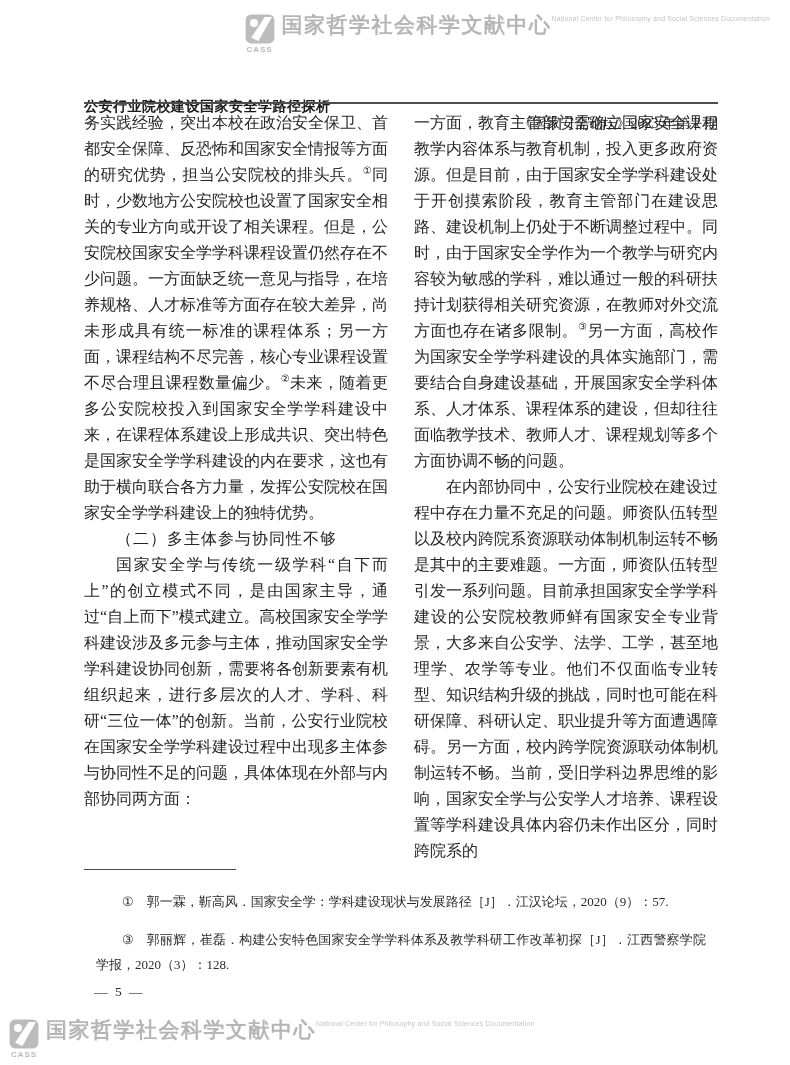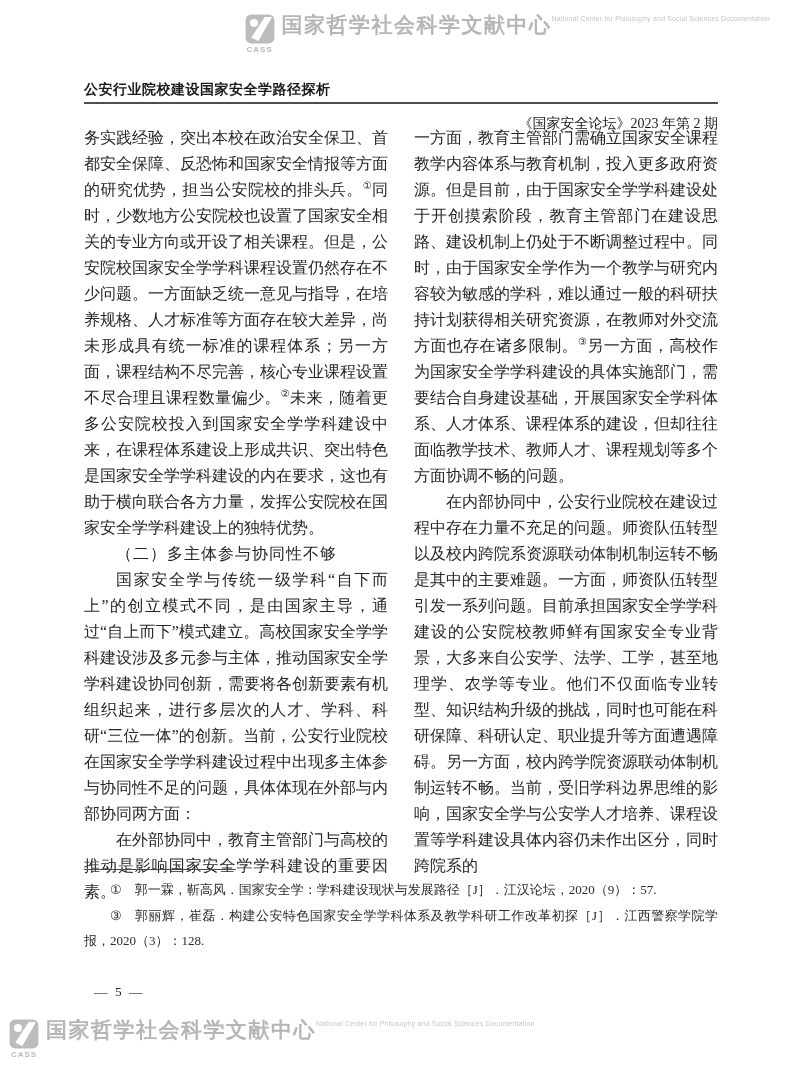--- a/index.html
+++ b/index.html
@@ -23,49 +23,49 @@
   }
   .brand-right{display:flex;}
   .brand-cn{font-size:21px;font-weight:600;letter-spacing:1.5px;color:#b6b6b6;line-height:1.2;}
   .brand-en{
     font-family:"Liberation Sans","DejaVu Sans",sans-serif;
     font-size:6.9px;color:#c4c4c4;letter-spacing:.2px;margin-top:2px;white-space:nowrap;
   }
   
   .running-head{
     position:absolute;top:81px;left:84px;width:634px;
-    display:flex;justify-content:space-between;align-items:flex-start;
+    display:flex;justify-content:space-between;align-items:center;
     font-size:14px;color:#1b1b1b;
   }
   .rh-title{font-weight:bold;letter-spacing:.5px;}
   .rh-journal{font-weight:normal;margin-top:34px;}
   .header-rule{
     position:absolute;top:102px;left:84px;width:634px;height:0;
     border-top:2px solid #4e4e4e;
   }
   
   .body-columns{
-    position:absolute;top:125px;left:84px;width:634px;
+    position:absolute;top:110px;left:84px;width:634px;
     display:flex;justify-content:space-between;
   }
   .col{width:304px;font-size:16px;line-height:26px;text-align:justify;color:#262626;}
   .col p{margin:0;}
   .col p.indent{text-indent:2em;}
   .col p.heading{letter-spacing:1px;}
   sup.fn-ref{font-size:10px;line-height:0;vertical-align:super;}
   
   .fn-rule{
     position:absolute;top:869px;left:84px;width:152px;height:0;
     border-top:1.5px solid #4a4a4a;
   }
   .footnotes{
     position:absolute;top:877px;left:84px;width:634px;
     font-size:13px;line-height:25.5px;color:#2b2b2b;text-align:justify;
   }
-  .footnotes p{margin:0;text-indent:2em;}
+  .footnotes p{margin:12px;text-indent:2em;}
   .fn-marker{margin-right:13px;}
   
   .page-number{
     position:absolute;top:984px;left:94px;
     font-size:13.5px;letter-spacing:2px;color:#2b2b2b;
   }
 </style>
 </head>
 <body>
 
@@ -90,21 +90,20 @@
     <span class="rh-title">公安行业院校建设国家安全学路径探析</span>
     <span class="rh-journal">《国家安全论坛》2023 年第 2 期</span>
   </div>
   <div class="header-rule"></div>
 
   <div class="body-columns">
     <div class="col" id="col-left">
         <p class="">务实践经验，突出本校在政治安全保卫、首都安全保障、反恐怖和国家安全情报等方面的研究优势，担当公安院校的排头兵。<sup class="fn-ref">①</sup>同时，少数地方公安院校也设置了国家安全相关的专业方向或开设了相关课程。但是，公安院校国家安全学学科课程设置仍然存在不少问题。一方面缺乏统一意见与指导，在培养规格、人才标准等方面存在较大差异，尚未形成具有统一标准的课程体系；另一方面，课程结构不尽完善，核心专业课程设置不尽合理且课程数量偏少。<sup class="fn-ref">②</sup>未来，随着更多公安院校投入到国家安全学学科建设中来，在课程体系建设上形成共识、突出特色是国家安全学学科建设的内在要求，这也有助于横向联合各方力量，发挥公安院校在国家安全学学科建设上的独特优势。</p>
         <p class="heading indent">（二）多主体参与协同性不够</p>
         <p class="indent">国家安全学与传统一级学科“自下而上”的创立模式不同，是由国家主导，通过“自上而下”模式建立。高校国家安全学学科建设涉及多元参与主体，推动国家安全学学科建设协同创新，需要将各创新要素有机组织起来，进行多层次的人才、学科、科研“三位一体”的创新。当前，公安行业院校在国家安全学学科建设过程中出现多主体参与协同性不足的问题，具体体现在外部与内部协同两方面：</p>
-        <p class="indent">在外部协同中，教育主管部门与高校的推动是影响国家安全学学科建设的重要因素。</p>
       </div>
     <div class="col" id="col-right">
         <p class="">一方面，教育主管部门需确立国家安全课程教学内容体系与教育机制，投入更多政府资源。但是目前，由于国家安全学学科建设处于开创摸索阶段，教育主管部门在建设思路、建设机制上仍处于不断调整过程中。同时，由于国家安全学作为一个教学与研究内容较为敏感的学科，难以通过一般的科研扶持计划获得相关研究资源，在教师对外交流方面也存在诸多限制。<sup class="fn-ref">③</sup>另一方面，高校作为国家安全学学科建设的具体实施部门，需要结合自身建设基础，开展国家安全学科体系、人才体系、课程体系的建设，但却往往面临教学技术、教师人才、课程规划等多个方面协调不畅的问题。</p>
         <p class="indent">在内部协同中，公安行业院校在建设过程中存在力量不充足的问题。师资队伍转型以及校内跨院系资源联动体制机制运转不畅是其中的主要难题。一方面，师资队伍转型引发一系列问题。目前承担国家安全学学科建设的公安院校教师鲜有国家安全专业背景，大多来自公安学、法学、工学，甚至地理学、农学等专业。他们不仅面临专业转型、知识结构升级的挑战，同时也可能在科研保障、科研认定、职业提升等方面遭遇障碍。另一方面，校内跨学院资源联动体制机制运转不畅。当前，受旧学科边界思维的影响，国家安全学与公安学人才培养、课程设置等学科建设具体内容仍未作出区分，同时跨院系的</p>
       </div>
   </div>
 
   <div class="fn-rule"></div>
   <div class="footnotes" id="footnotes">
       <p><span class="fn-marker">①</span><span class="fn-text">郭一霖，靳高风．国家安全学：学科建设现状与发展路径［J］．江汉论坛，2020（9）：57.</span></p>

